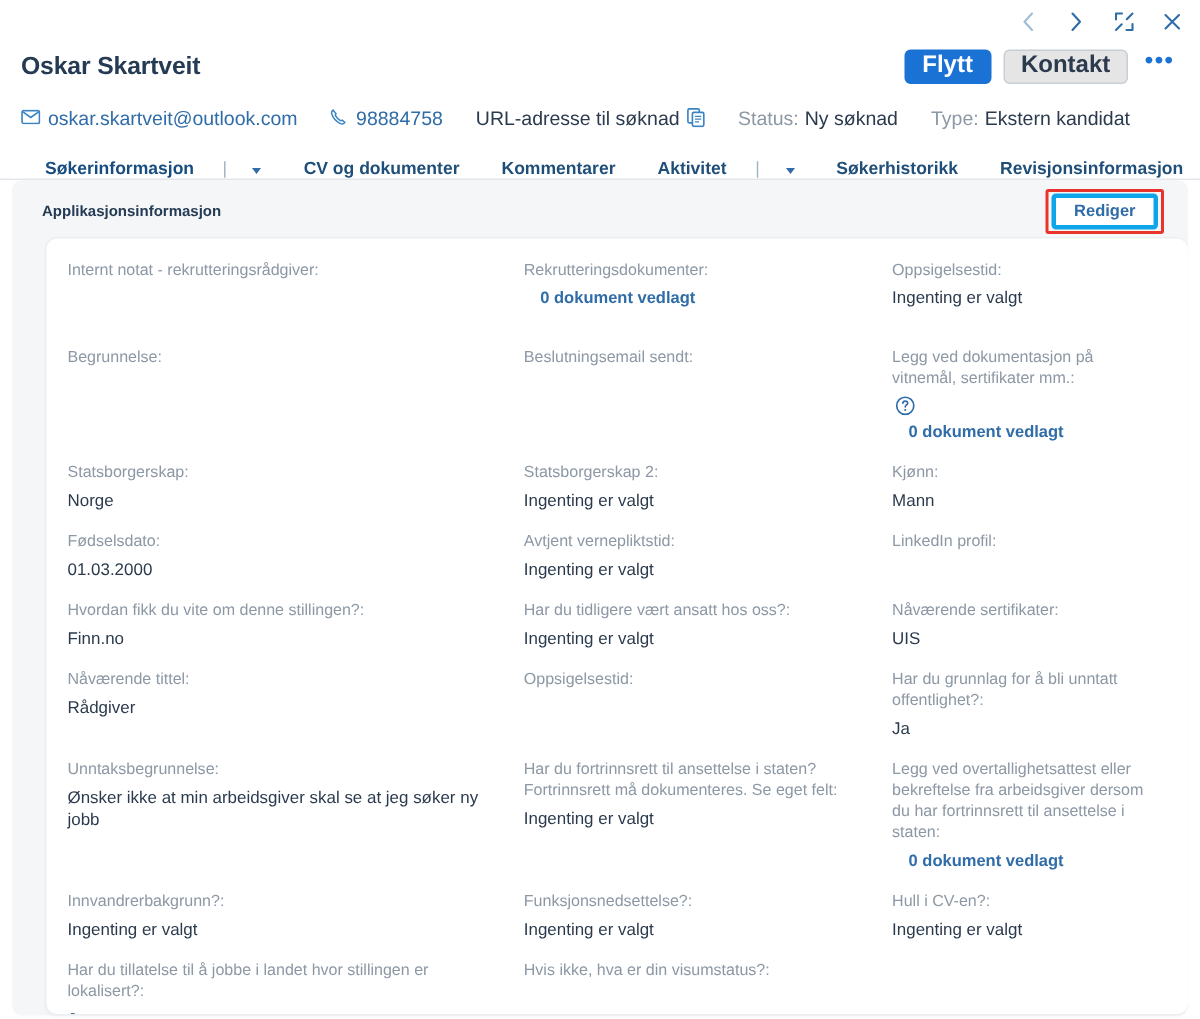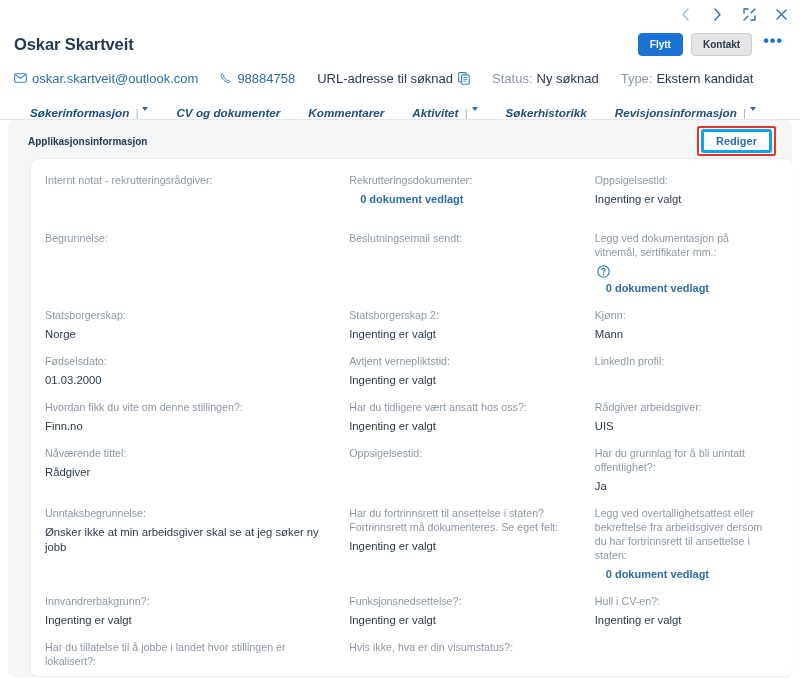--- a/index.html
+++ b/index.html
@@ -58,21 +58,21 @@
   }
   .title-actions {
     display: flex;
     align-items: center;
     gap: 8px;
   }
   .btn {
     height: 23px;
     padding: 0 11px;
     border-radius: 4px;
-    font-size: 10px;
+    font-size: 16px;
     font-weight: bold;
     display: flex;
     align-items: center;
     justify-content: center;
     cursor: pointer;
     white-space: nowrap;
   }
   .btn-primary {
     background: #1a73d4;
     color: #ffffff;
@@ -119,30 +119,29 @@
   
   .tabs {
     display: flex;
     align-items: flex-end;
     height: 30px;
     margin-top: 6px;
     gap: 0;
   }
   .tab {
     display: flex;
-    align-items: flex-start;
-    gap: 2px;
+    align-items: center;
+    gap: 15px;
     padding: 0 14px 7px 14px;
     font-size: 11.7px;
     font-weight: bold;
     color: #1f4e79;
     cursor: pointer;
     position: relative;
     white-space: nowrap;
-    font-style: italic;
   }
   .tab:first-child { padding-left: 16px; }
   .tab.active { color: #174c80; }
   .tab.active::after {
     content: "";
     position: absolute;
     left: 6px; right: 6px; bottom: 0;
     height: 3px;
     background: #1f5f9e;
     border-radius: 1px;
@@ -461,21 +460,21 @@
         <div class="frow">
           <div class="fcell c1">
             <div class="flabel">Hvordan fikk du vite om denne stillingen?:</div>
             <div class="fvalue">Finn.no</div>
           </div>
           <div class="fcell c2">
             <div class="flabel">Har du tidligere vært ansatt hos oss?:</div>
             <div class="fvalue">Ingenting er valgt</div>
           </div>
           <div class="fcell c3">
-            <div class="flabel">Rådgiver arbeidsgiver:</div>
+            <div class="flabel">Nåværende sertifikater:</div>
             <div class="fvalue">UIS</div>
           </div>
         </div>
 
         <div class="spacer-sm"></div>
 
         <div class="frow">
           <div class="fcell c1">
             <div class="flabel">Nåværende tittel:</div>
             <div class="fvalue">Rådgiver</div>

